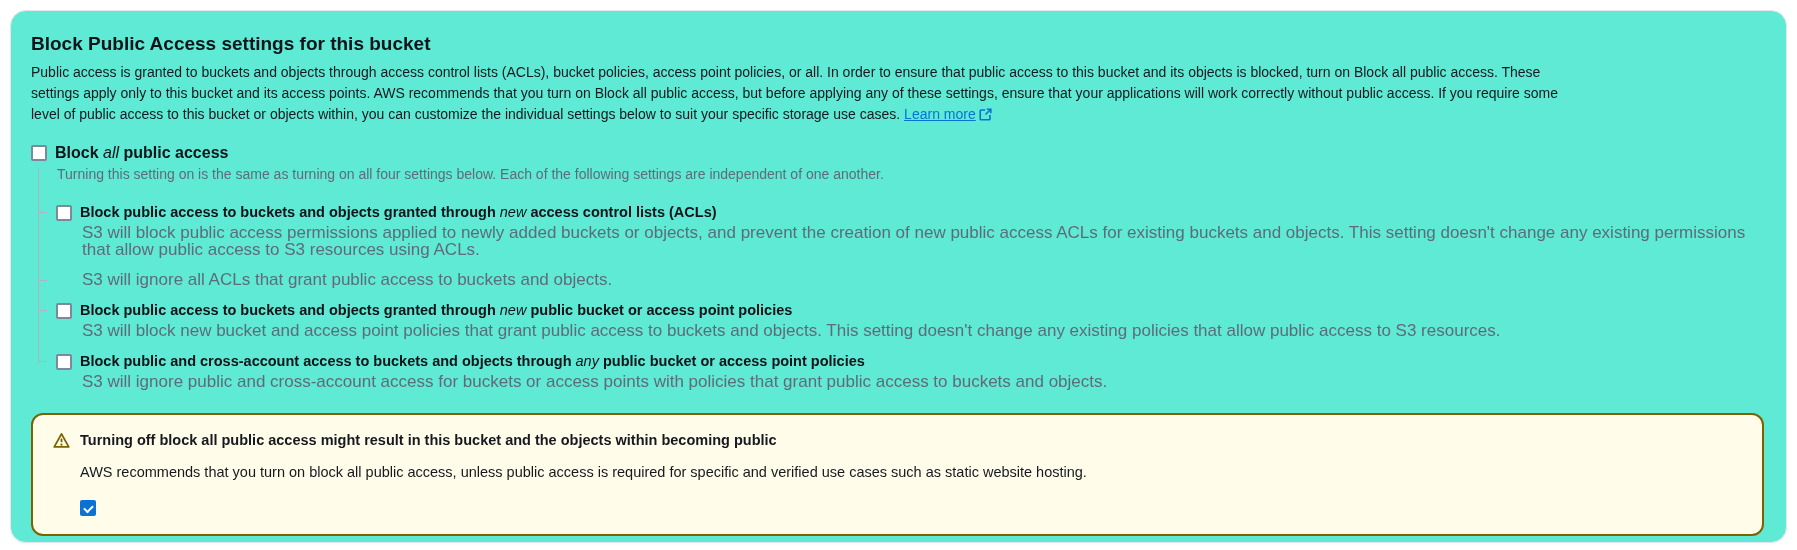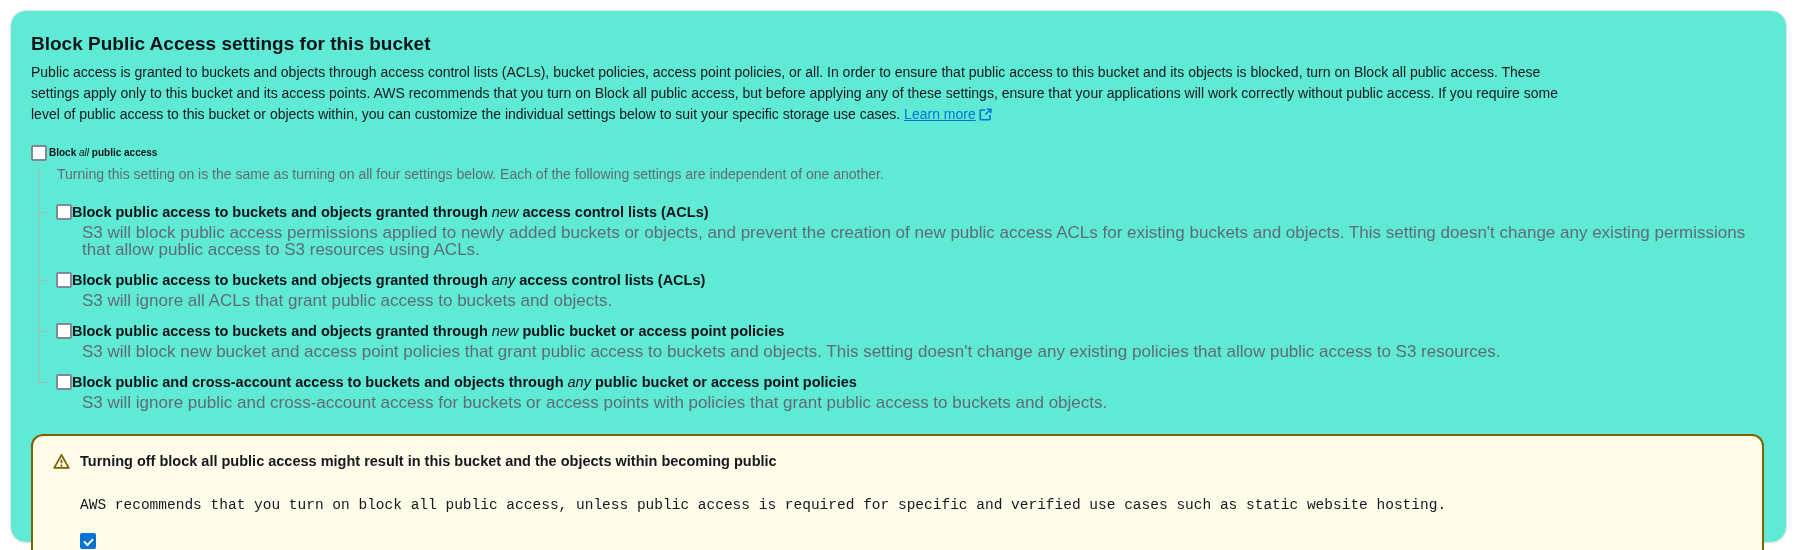--- a/index.html
+++ b/index.html
@@ -65,23 +65,23 @@
     left: 2px; top: 2.5px;
     width: 7px; height: 4px;
     border-left: 2px solid #fff;
     border-bottom: 2px solid #fff;
     transform: rotate(-45deg);
   }
 
   .bpa-master-row {
     display: flex;
     align-items: flex-start;
-    gap: 2px;
+    gap: 8px;
     margin-top: 17px;
-    font-size: 10px;
+    font-size: 16px;
     font-weight: 700;
     line-height: 18px;
     text-align: center;
   }
   .label-em { font-style: italic; font-weight: 500; }
 
   .bpa-group { position: relative; }
   .bpa-group::before {
     content: "";
     position: absolute;
@@ -101,22 +101,22 @@
   }
   .sub-item::before {
     content: "";
     position: absolute;
     left: 7px; top: 9px;
     width: 9px;
     border-top: 1px solid #adb5bd;
   }
   .sub-label-row {
     display: flex;
-    align-items: flex-start;
-    gap: 0;
+    align-items: center;
+    gap: 8px;
     font-size: 14.5px;
     font-weight: 700;
     line-height: 18px;
     margin-top: 12px;
   }
   .sub-desc {
     margin: 3px 0 0 26px;
     font-size: 17px;
     line-height: 17px;
     color: #5f6b7a;
@@ -133,24 +133,23 @@
   .warn-title-row {
     display: flex;
     align-items: flex-start;
     gap: 10px;
     font-size: 14.5px;
     font-weight: 700;
     line-height: 19px;
   }
   .warn-icon { flex: none; margin-top: 1px; }
   .warn-desc {
-    margin: 20px 0 0 27px;
+    margin: 8px 0 0 27px;
     font-size: 14.5px;
     line-height: 20px;
-    font-family: Liberation Mono, monospace;
   }
   .ack-row {
     display: flex;
     align-items: center;
     gap: 10px;
     margin: 17px 0 0 27px;
     font-size: 14.5px;
     line-height: 18px;
   }
 </style>
@@ -178,24 +177,20 @@
 
     <div class="sub-item">
       <div class="sub-label-row">
         <span class="cb" data-checked="false"></span>
         <span><span>Block public access to buckets and objects granted through </span><span class="label-em">new</span><span> access control lists (ACLs)</span></span>
       </div>
       <div class="sub-desc">S3 will block public access permissions applied to newly added buckets or objects, and prevent the creation of new public access ACLs for existing buckets and objects. This setting doesn't change any existing permissions that allow public access to S3 resources using ACLs.</div>
     </div>
 
     <div class="sub-item">
-      <div class="sub-label-row">
-        <span class="cb" data-checked="false"></span>
-        <span><span>Block public access to buckets and objects granted through </span><span class="label-em">any</span><span> access control lists (ACLs)</span></span>
-      </div>
       <div class="sub-desc">S3 will ignore all ACLs that grant public access to buckets and objects.</div>
     </div>
 
     <div class="sub-item">
       <div class="sub-label-row">
         <span class="cb" data-checked="false"></span>
         <span><span>Block public access to buckets and objects granted through </span><span class="label-em">new</span><span> public bucket or access point policies</span></span>
       </div>
       <div class="sub-desc">S3 will block new bucket and access point policies that grant public access to buckets and objects. This setting doesn't change any existing policies that allow public access to S3 resources.</div>
     </div>

